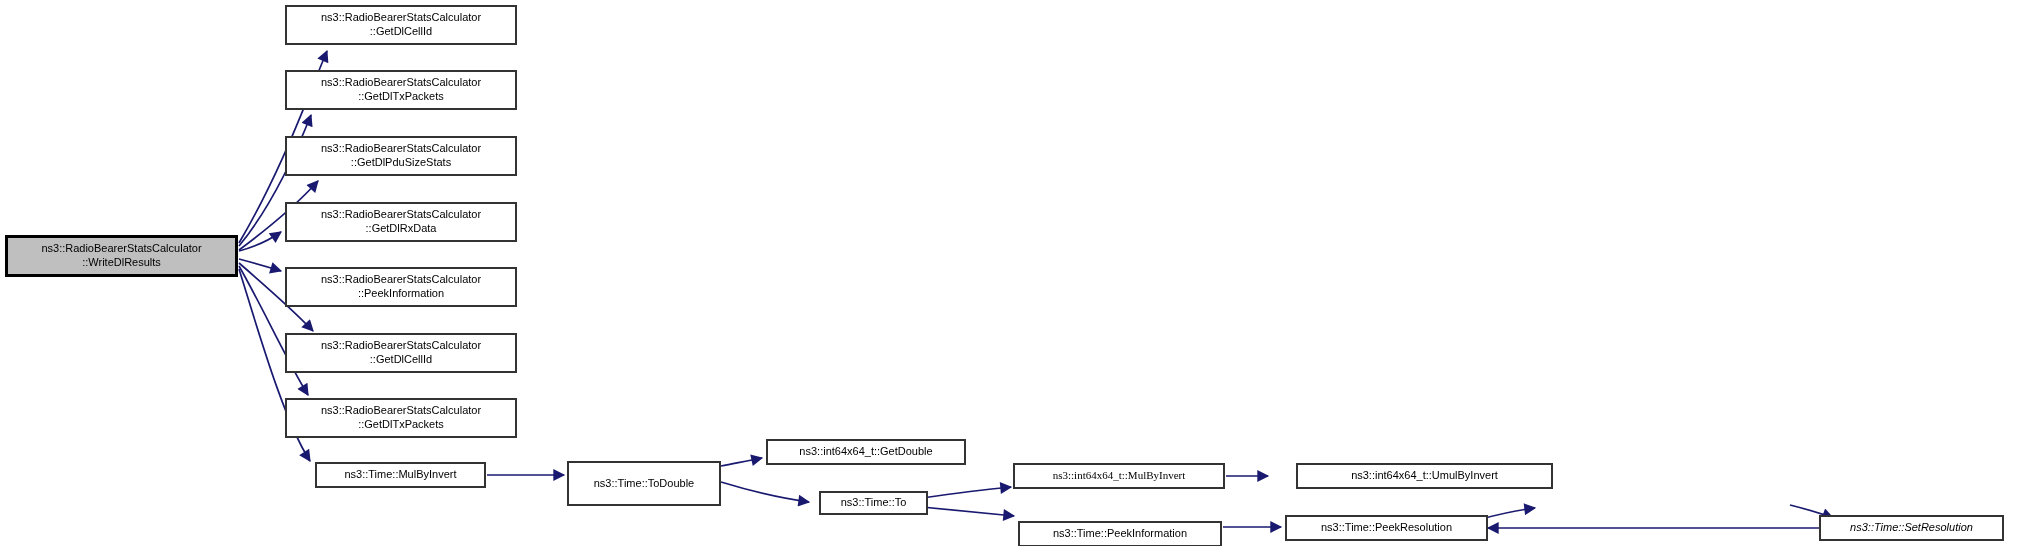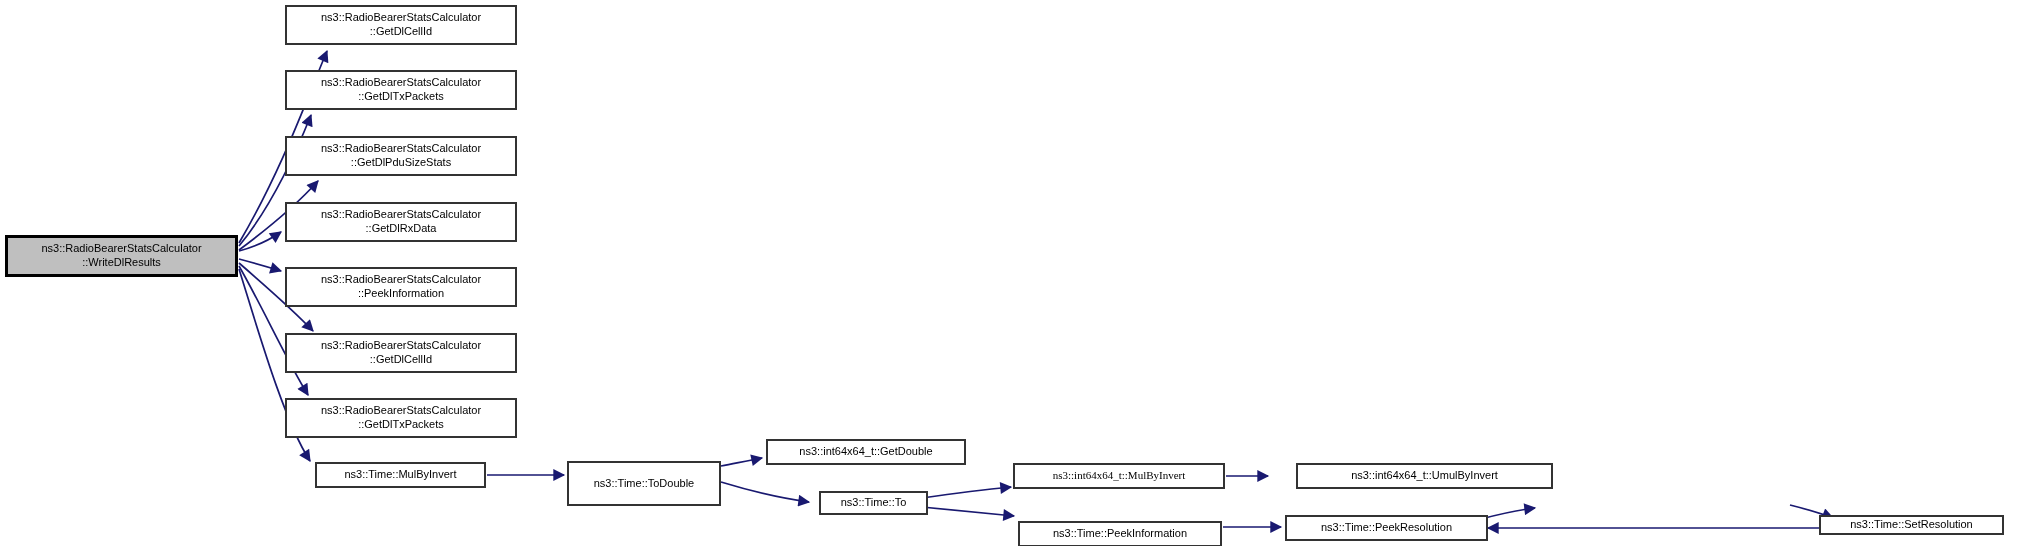--- a/index.html
+++ b/index.html
@@ -134,17 +134,17 @@
 
   <div class="node" style="left:1296px;top:463px;width:257px;height:26px;">
     <span>ns3::int64x64_t::UmulByInvert</span>
   </div>
 
   <div class="node" style="left:1285px;top:515px;width:203px;height:26px;">
     <span>ns3::Time::PeekResolution</span>
   </div>
 
 
-  <div class="node" style="left:1819px;top:515px;width:185px;height:20px;">
+  <div class="node" style="left:1819px;top:515px;width:185px;height:26px;font-style:italic;">
     <span>ns3::Time::SetResolution</span>
   </div>
 
 </div>
 
 </body></html>

